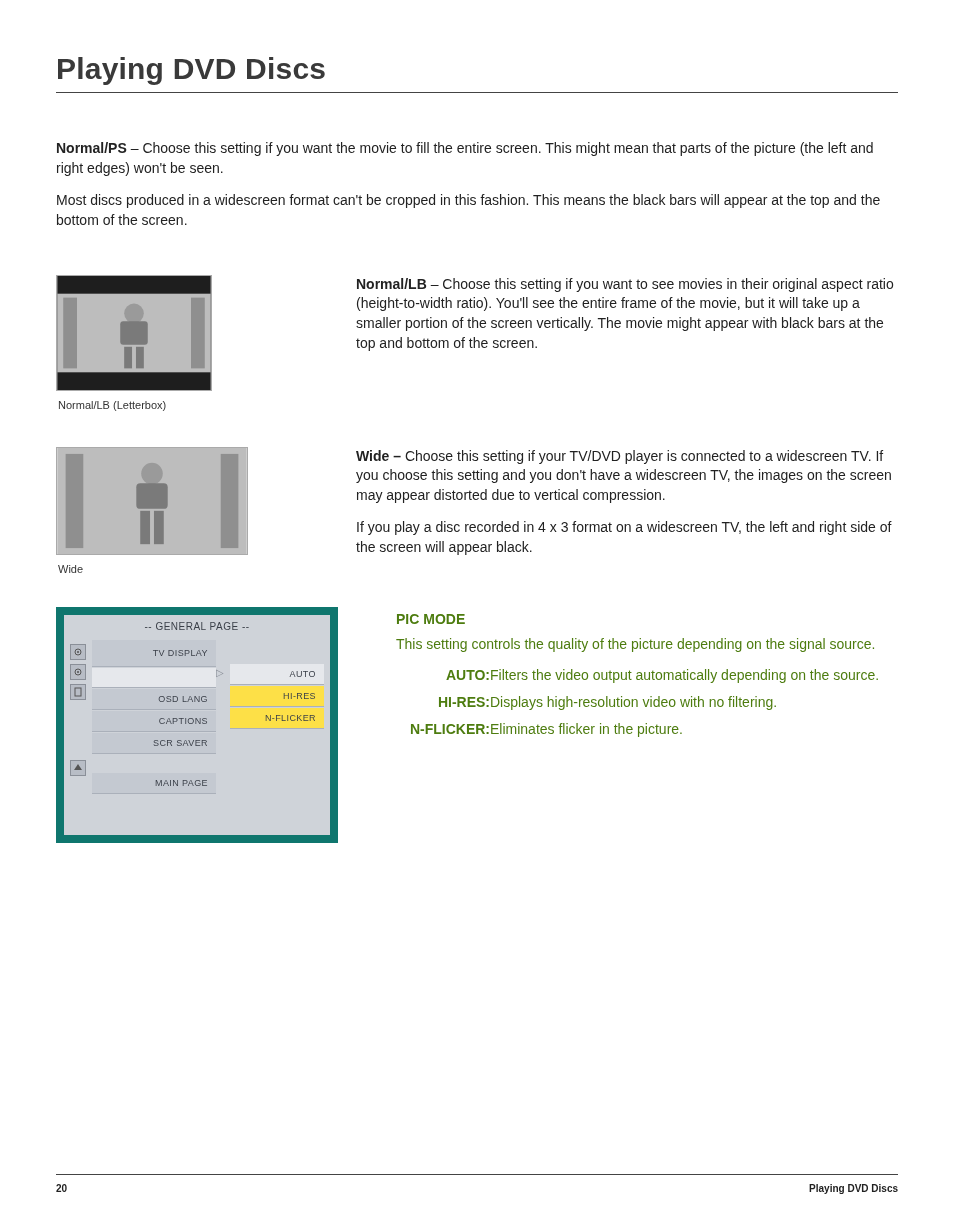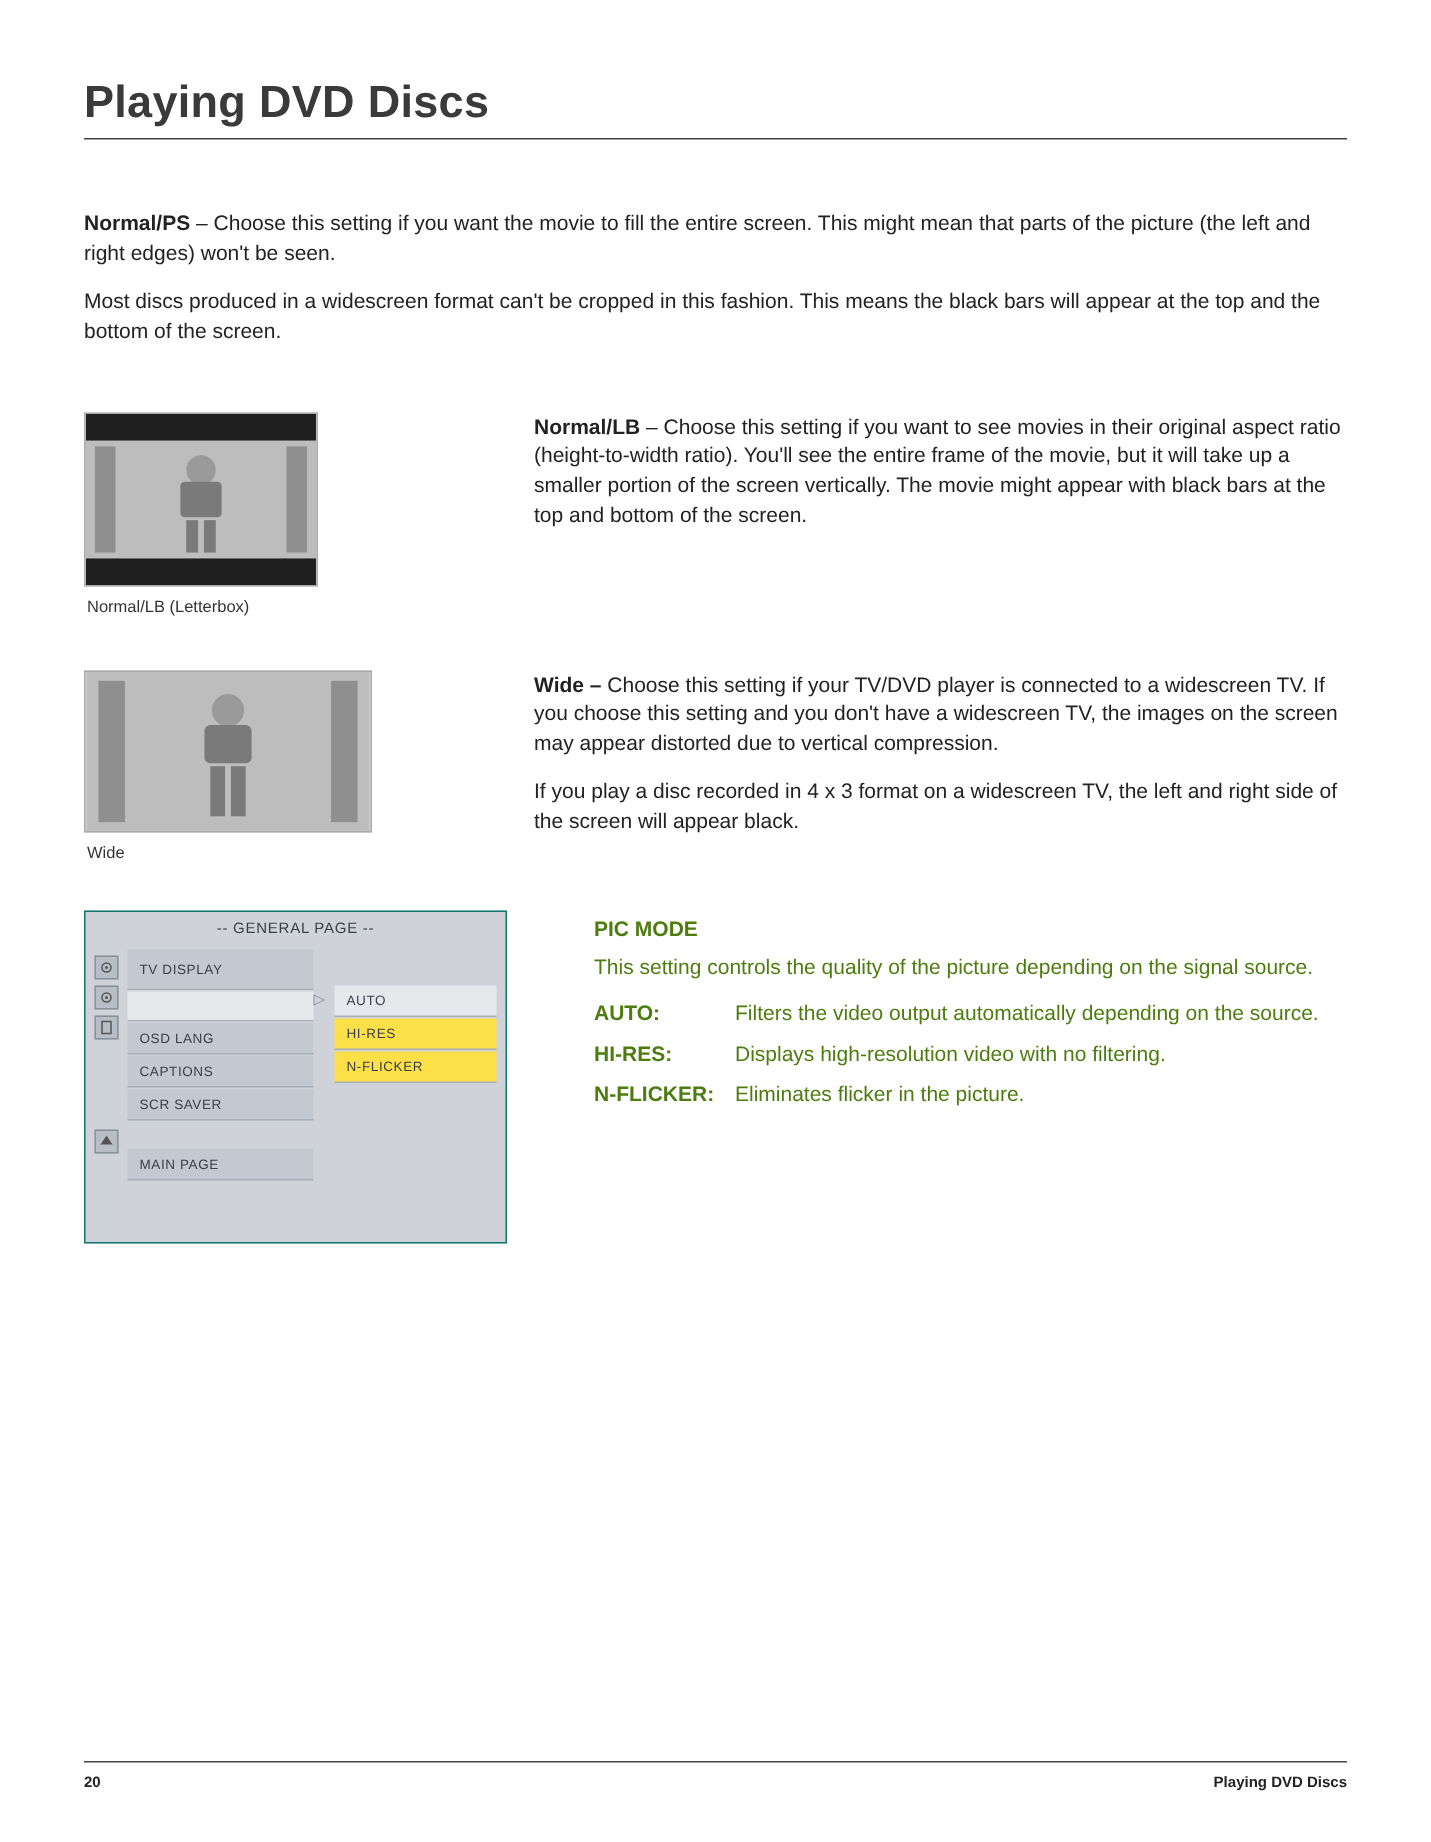--- a/index.html
+++ b/index.html
@@ -12,44 +12,44 @@
   .thumb-col { width: 300px; flex: 0 0 300px; }
   .thumb-box { width: 156px; height: 116px; background: #d3d3d3; border: 1px solid #aaa; display: flex; align-items: center; justify-content: center; }
   .thumb-box svg { width: 100%; height: 100%; }
   .caption { font-size: 11px; color: #333; margin-top: 8px; margin-left: 2px; }
   .text-col { flex: 1; font-size: 14px; line-height: 1.42; color: #222; }
   .text-col p { margin-bottom: 12px; }
   .text-col b, .text-col strong { font-weight: 700; }
 
   .menu-row { display: flex; align-items: flex-start; margin-top: 30px; }
   .menu-col { width: 300px; flex: 0 0 300px; }
-  .menu-box { width: 282px; background: #cfd3d9; border: 1px solid #0f766e; padding: 0; font-family: Arial, sans-serif; }
+  .menu-box { width: 282px; background: #cfd3d9; border: 8px solid #0f766e; padding: 0; font-family: Arial, sans-serif; }
   .menu-header { text-align: center; font-size: 10px; letter-spacing: 0.5px; color: #3a3f48; padding: 6px 0 8px 0; }
-  .menu-body { display: flex; }
+  .menu-body { display: flex; text-align: right; }
   .menu-icons { width: 28px; padding: 4px 0 4px 6px; }
   .menu-icons .mic { width: 16px; height: 16px; margin-bottom: 4px; background: #b8bdc6; border: 1px solid #8a8f98; display:flex; align-items:center; justify-content:center; }
   .menu-icons .mic svg { width:10px; height:10px; fill:#555; }
   .menu-left, .menu-right { display: flex; flex-direction: column; }
   .menu-left { width: 130px; padding-right: 6px; }
   .menu-right { flex: 1; padding-left: 8px; padding-right: 6px; }
   .menu-item { font-size: 9px; letter-spacing: 0.4px; color: #3a3f48; padding: 5px 8px; border-bottom: 1px solid #aab0ba; background: #c4c9d1; margin-bottom: 1px; }
   .menu-item.sel { background: #e6e8ec; }
   .menu-item.tall { padding-top: 8px; padding-bottom: 8px; }
   .menu-spacer { height: 18px; }
   .menu-right .menu-spacer-top { height: 24px; }
   .menu-right .ritem { font-size: 9px; letter-spacing: 0.4px; color: #3a3f48; padding: 5px 8px; border-bottom: 1px solid #aab0ba; background: #fde047; margin-bottom: 1px; position: relative; }
   .menu-right .ritem.sel { background: #e6e8ec; }
   .menu-right .arrow { position: absolute; left: -14px; top: 3px; font-size: 10px; color: #8a8f98; }
   .menu-bottom-space { height: 40px; }
 
   .picmode-col { flex: 1; font-size: 14px; line-height: 1.5; color: #4d7c0f; padding-left: 40px; padding-top: 2px; }
   .picmode-col h3 { font-size: 14px; font-weight: 700; margin-bottom: 4px; }
   .picmode-col p { margin-bottom: 10px; }
   .picmode-col .def { display: flex; margin-bottom: 6px; }
-  .picmode-col .def .lbl { width: 94px; font-weight: 700; flex: 0 0 94px; }
+  .picmode-col .def .lbl { width: 94px; font-weight: 700; flex: 0 0 94px; text-align: right; }
   .picmode-col .def .val { flex: 1; }
 
   .footer { position: absolute; left: 56px; right: 56px; bottom: 34px; }
   .footer-rule { border: 0; border-top: 1px solid #444; margin-bottom: 8px; }
   .footer-row { display: flex; justify-content: space-between; font-size: 10px; }
   .footer-row .pn { font-weight: 700; }
   .footer-row .ft { font-weight: 700; }
 </style>
 </head>
 <body>

